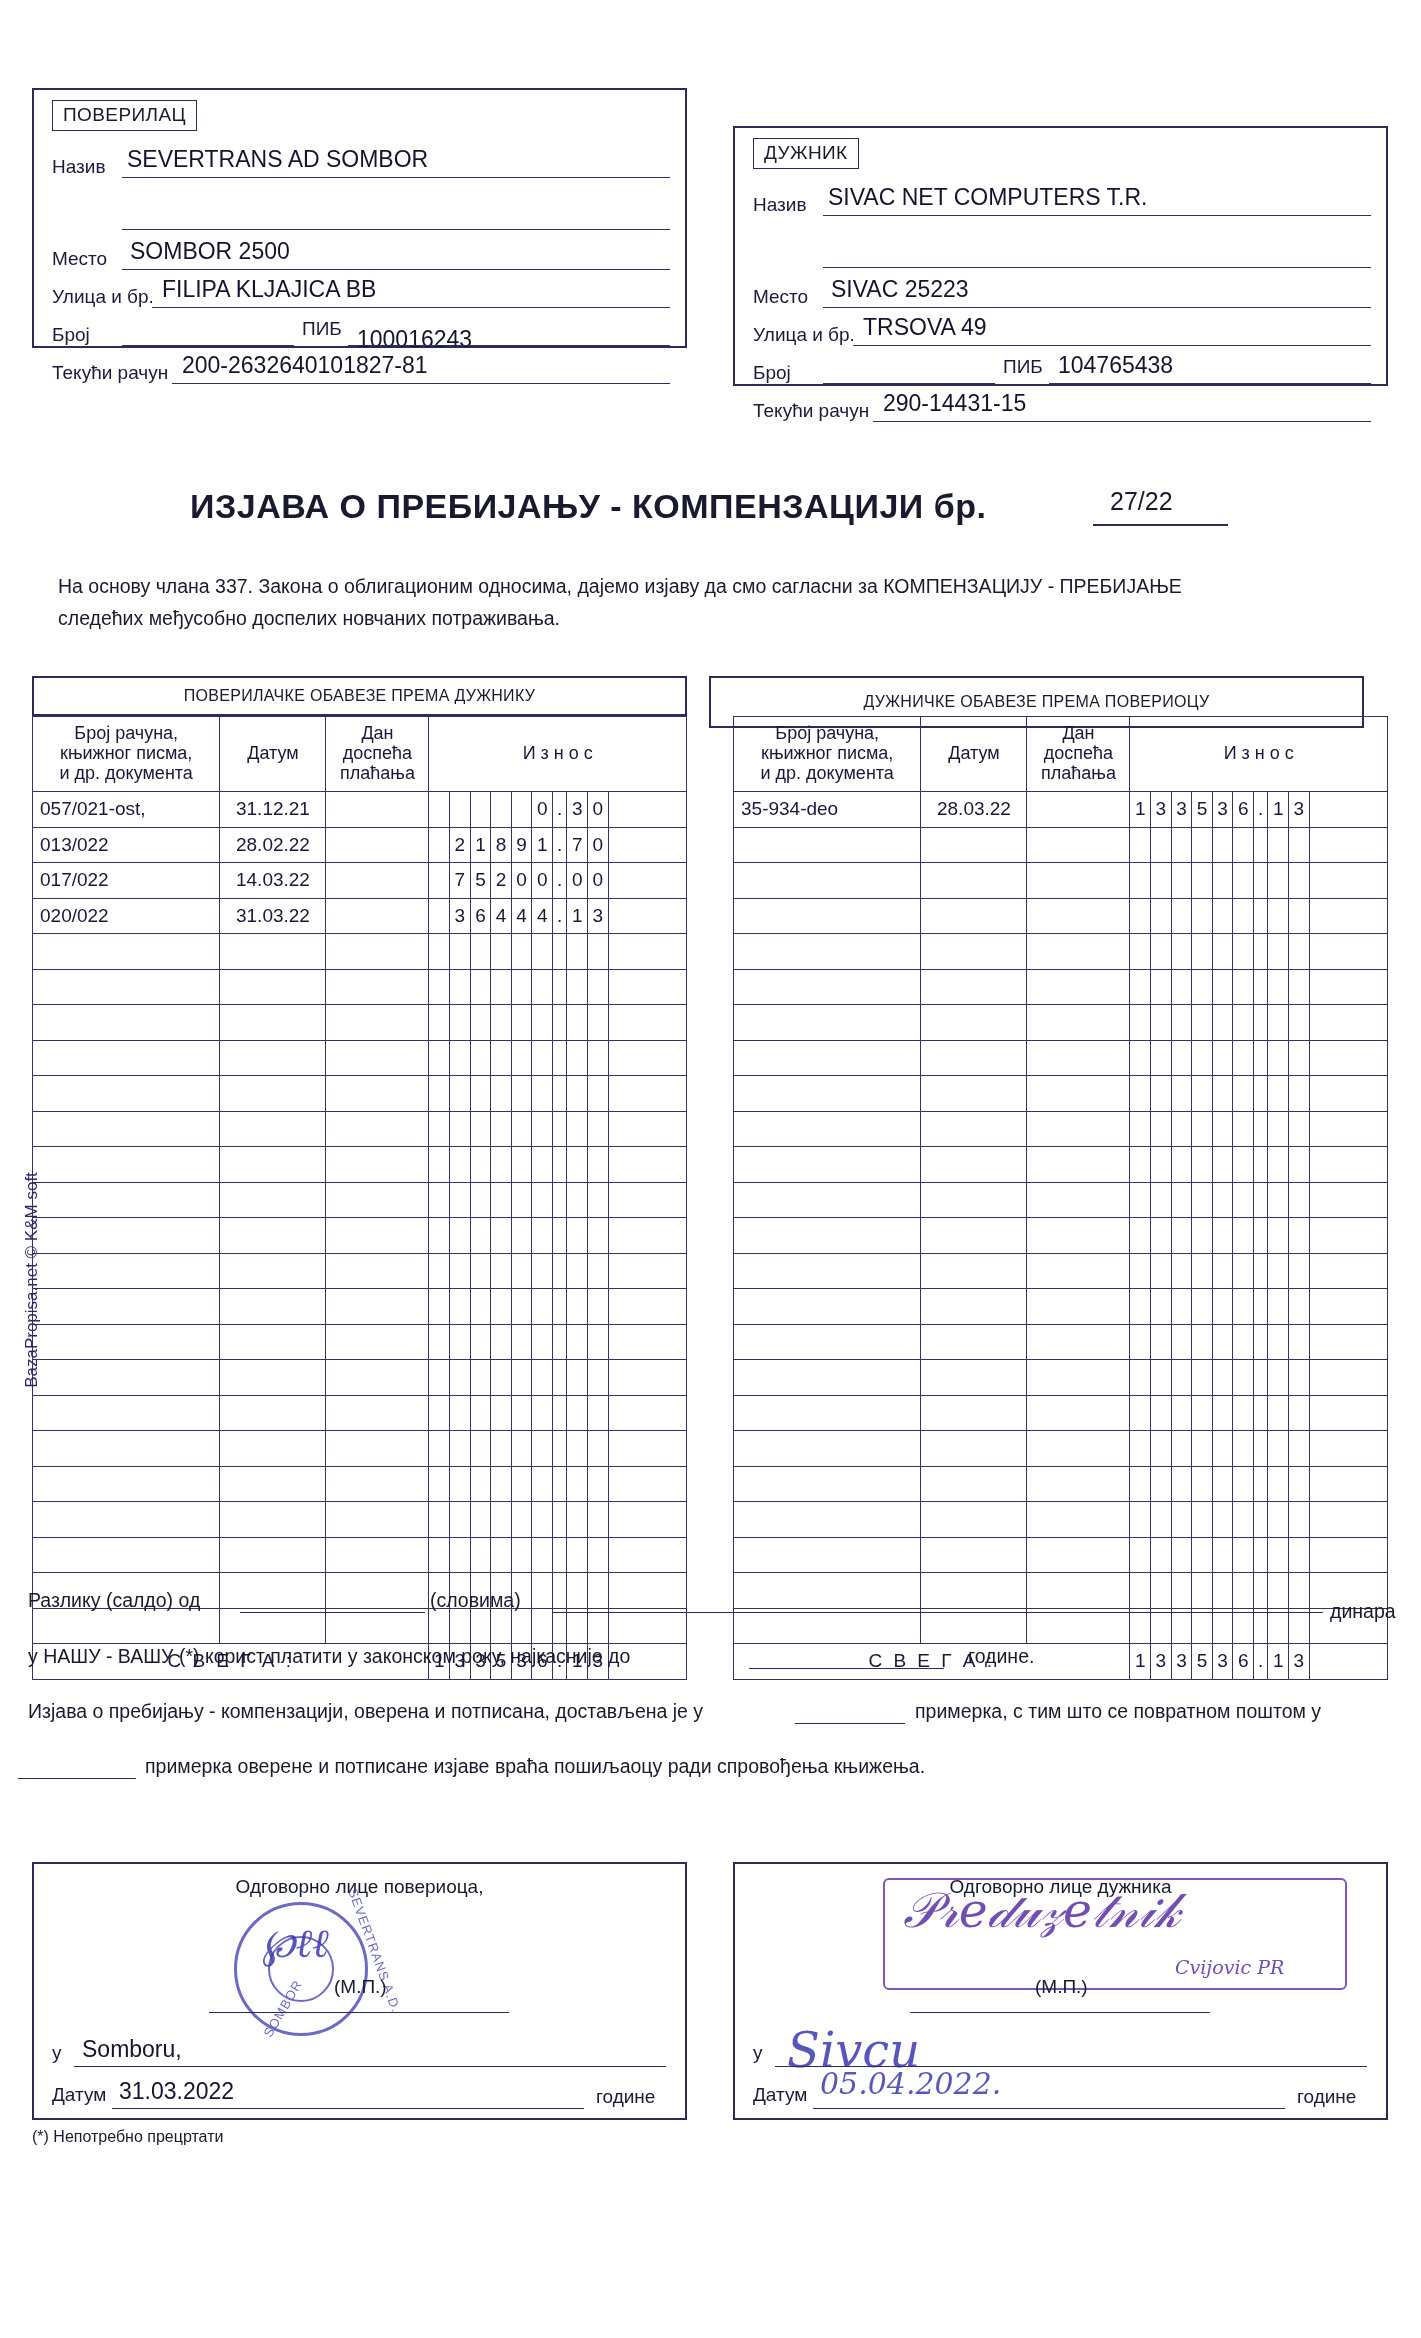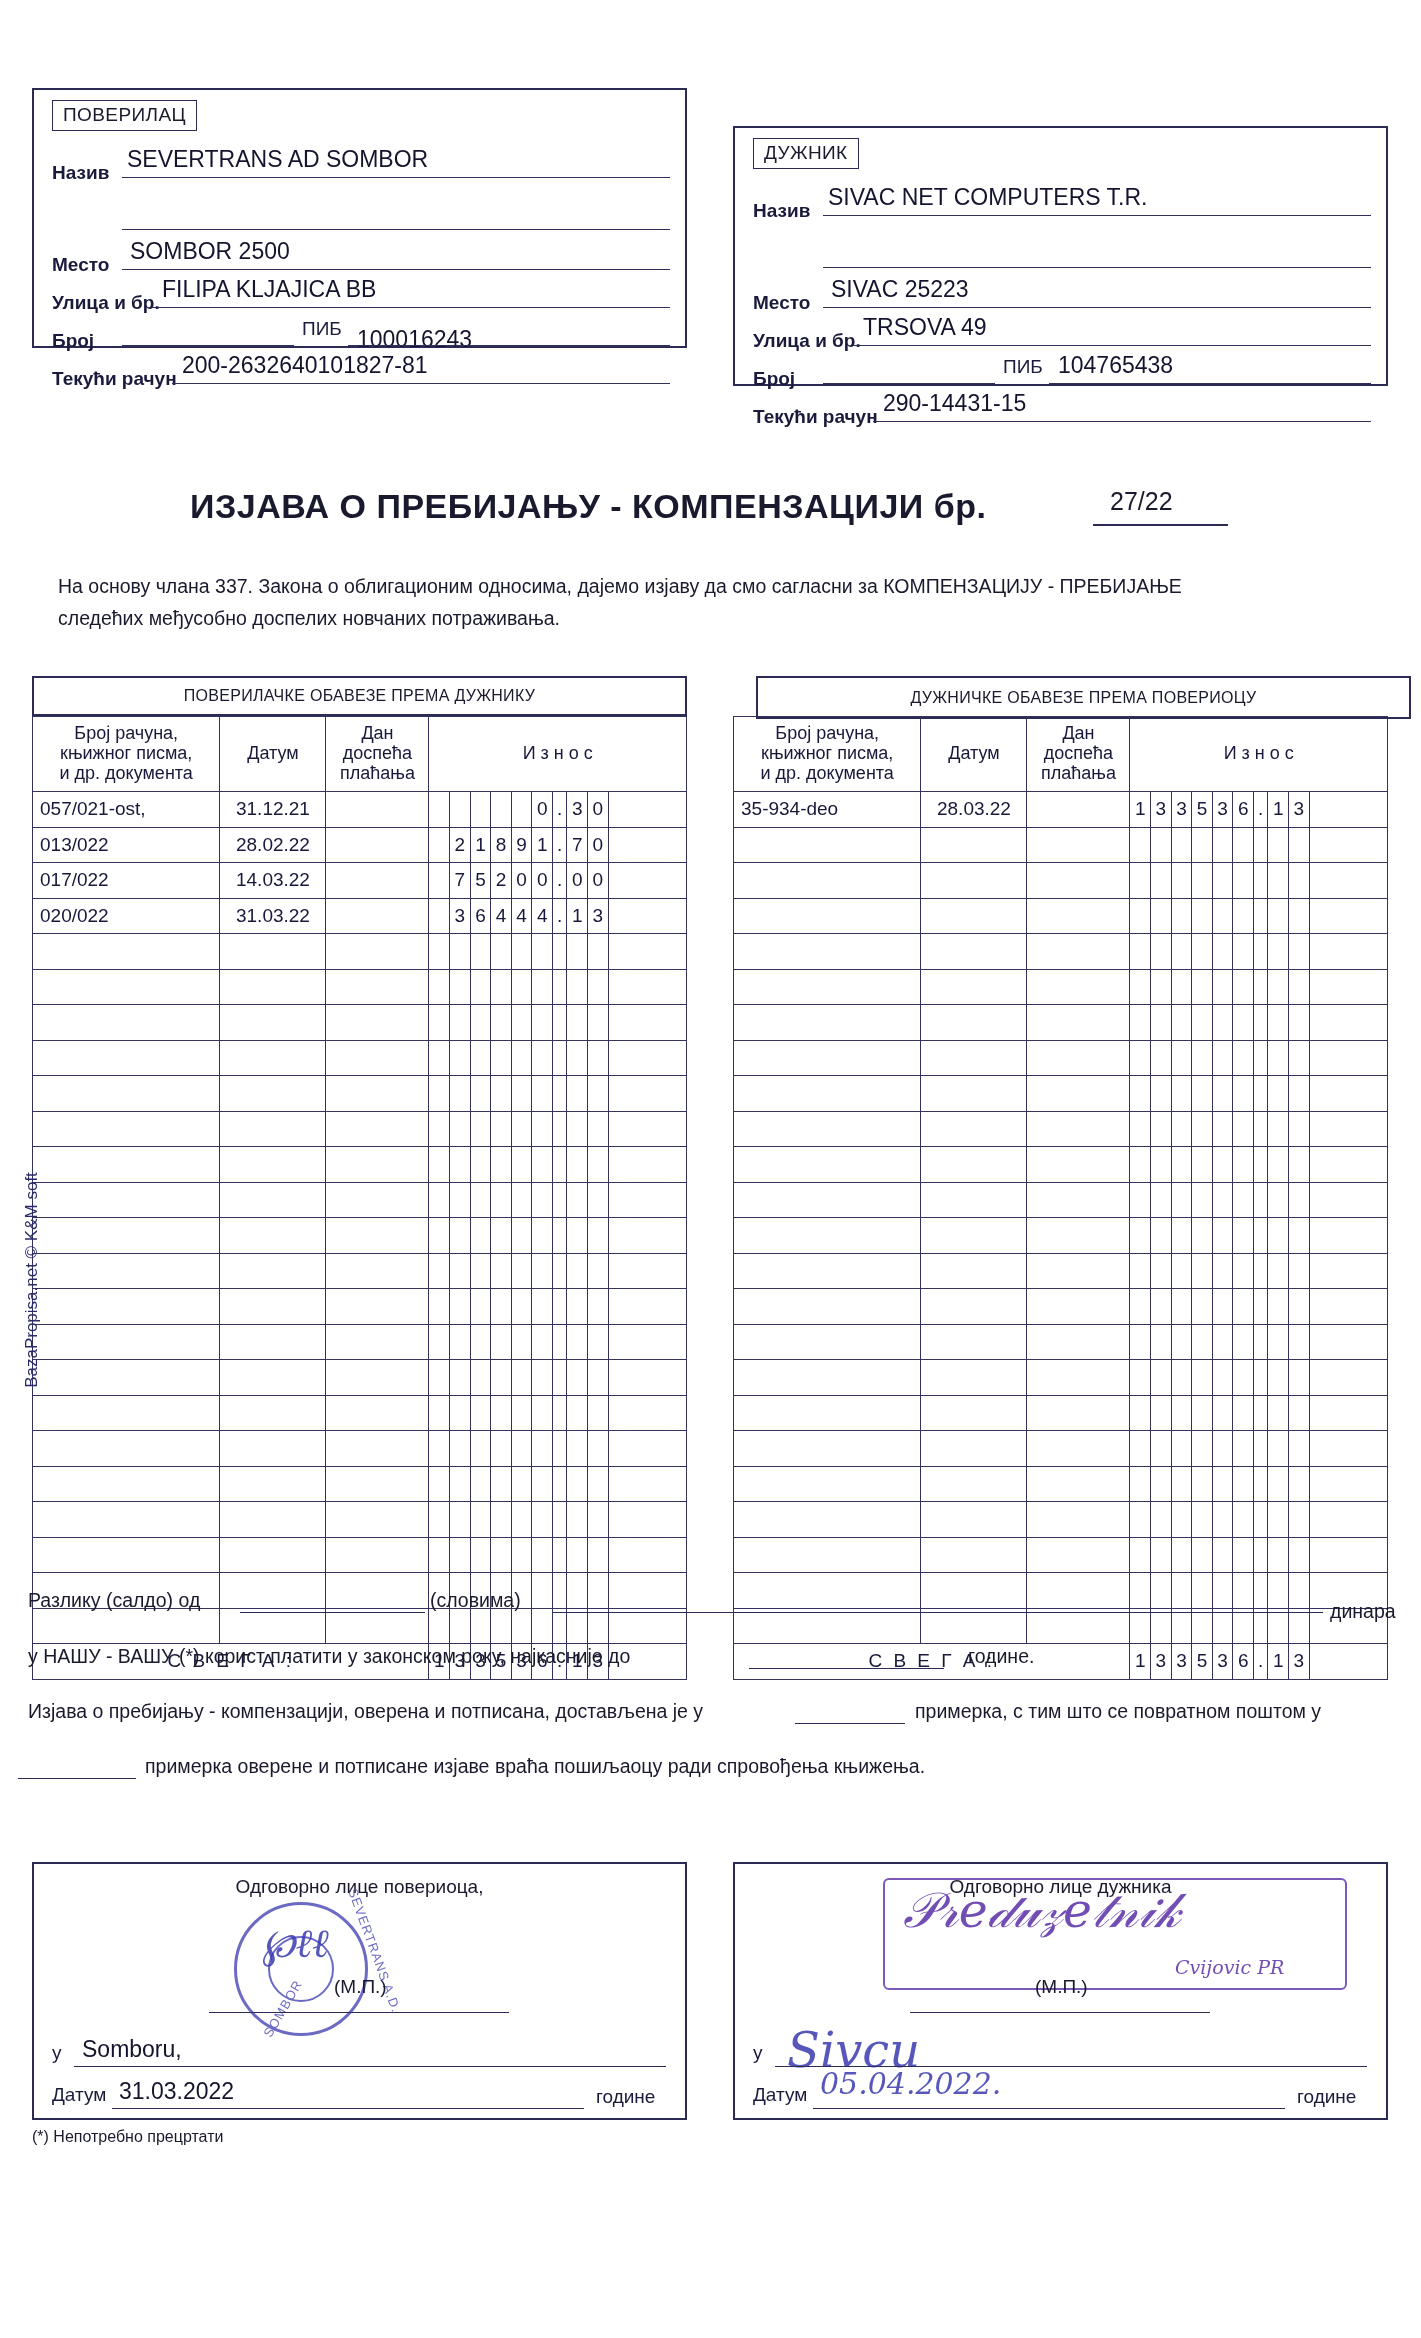--- a/index.html
+++ b/index.html
@@ -52,21 +52,21 @@
     left: 18px;
     top: 10px;
     border: 1.5px solid #2b2b55;
     padding: 3px 10px 4px 10px;
     font-size: 19px;
     letter-spacing: .4px;
     background: #fff;
   }
 
   .field { position: absolute; }
-  .field .flabel { position: absolute; left: 0; top: 14px; font-weight: bold; }
+  .field .flabel { position: absolute; left: 0; top: 8px; }
   .field .fvalue { position: absolute; top: -2px; }
   .field .fline  { position: absolute; left: 0; bottom: 0; border-bottom: 1.5px solid #30305c; }
 
   
   #doc-title {
     position: absolute;
     left: 190px;
     top: 487px;
     font-size: 34px;
     font-weight: bold;
@@ -715,21 +715,21 @@
           <td class="digit">3</td>
           <td class="digit">6</td>
           <td class="dot">.</td>
           <td class="digit">1</td>
           <td class="digit">3</td>
           <td class=""></td>
         </tr>
       </tbody>
   </table>
 
-  <div class="tbl-head-box" style="left:756px; top:676px; width:655px; height:43px;">ДУЖНИЧКЕ ОБАВЕЗЕ ПРЕМА ПОВЕРИОЦУ</div>
+  <div class="tbl-head-box" style="left:709px; top:676px; width:655px; height:52px;">ДУЖНИЧКЕ ОБАВЕЗЕ ПРЕМА ПОВЕРИОЦУ</div>
 
   <table class="grid" id="right-table" style="left:733px; top:716px; width:655px;">
     <colgroup>
       <col style="width:182px">
         <col style="width:103px">
         <col style="width:100px">
       <col style="width:20px">
         <col style="width:20px">
         <col style="width:20px">
         <col style="width:20px">

